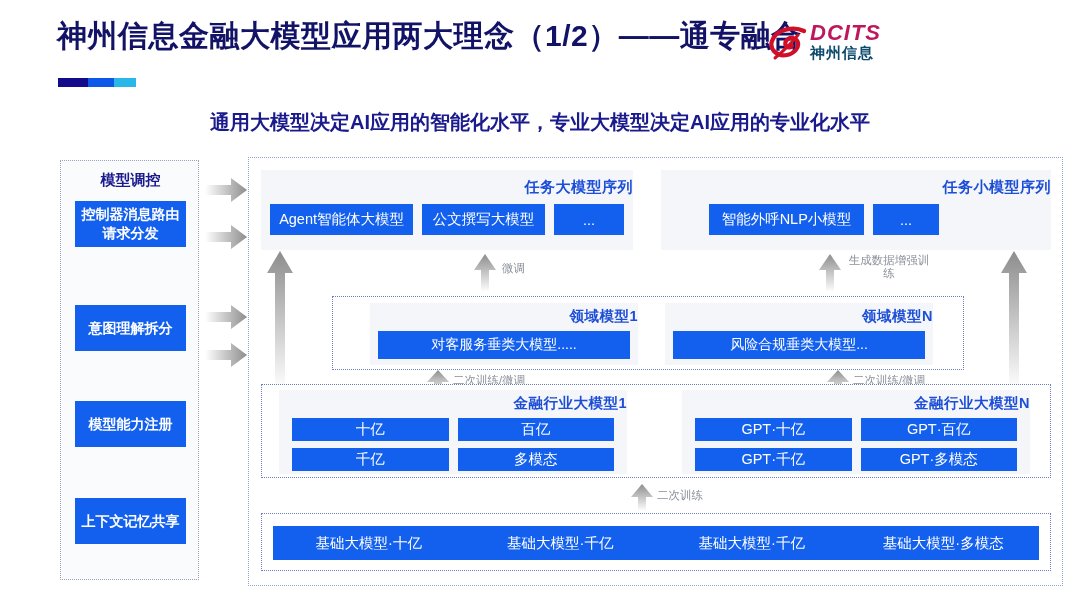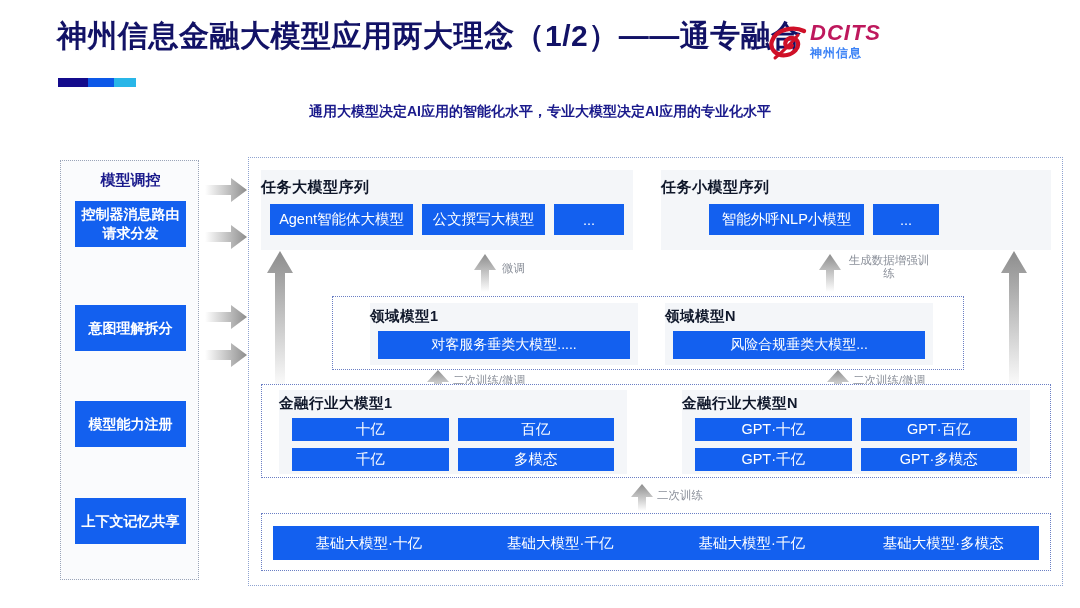--- a/index.html
+++ b/index.html
@@ -19,25 +19,25 @@
   .accent-bar{position:absolute;left:58px;top:78px;width:78px;height:9px;display:flex;}
   .accent-bar i{display:block;height:100%;}
   .accent-1{width:30px;background:#140b8c;}
   .accent-2{width:26px;background:#0d58e8;}
   .accent-3{width:22px;background:#29b6e8;}
 
   .logo{position:absolute;right:14px;top:20px;width:120px;height:52px;}
   .logo-mark{position:absolute;left:0;top:4px;width:40px;height:40px;}
   .logo-text{position:absolute;left:42px;top:2px;}
   .logo-en{font-size:22px;font-weight:bold;color:#be185d;letter-spacing:1px;line-height:22px;font-style:italic;}
-  .logo-cn{font-size:12px;font-weight:bold;color:#3b82f6;letter-spacing:1px;line-height:16px;margin-top:1px;}
+  .logo-cn{font-size:15px;font-weight:bold;color:#0c4a6e;letter-spacing:1px;line-height:16px;margin-top:1px;}
 
   .subtitle{
-    position:absolute;left:0;top:103px;width:1080px;text-align:center;
-    font-size:14px;font-weight:bold;color:#1a1a8c;
+    position:absolute;left:0;top:109px;width:1080px;text-align:center;
+    font-size:20px;font-weight:bold;color:#1a1a8c;
   }
 
   
   .sidebar{
     position:absolute;left:60px;top:160px;width:139px;height:420px;
     border:1px dotted #9aa4b8;background:#fafbfd;box-sizing:border-box;
   }
   .sidebar-title{
     position:absolute;left:0;top:10px;width:139px;text-align:center;
     font-size:15px;font-weight:bold;color:#1a1a8c;
@@ -64,21 +64,21 @@
   .arrow-u{position:absolute;}
 
   
   .diagram{
     position:absolute;left:248px;top:157px;width:815px;height:429px;
     border:1px dotted #8fa3d0;box-sizing:border-box;
   }
 
   .panel{position:absolute;background:#f4f6f9;box-sizing:border-box;}
   .panel-title{
-    width:100%;text-align:left;font-size:15px;font-weight:bold;color:#0f172a;
+    width:100%;text-align:right;font-size:15px;font-weight:bold;color:#1d4ed8;
     padding-top:8px;letter-spacing:0.5px;
   }
   .chip-row{display:flex;gap:9px;padding:7px 9px 9px 9px;}
   .chip{
     background:#1360ef;color:#ffffff;font-size:14.5px;
     display:flex;align-items:center;justify-content:center;
     height:31px;box-sizing:border-box;white-space:nowrap;
   }
 
   

